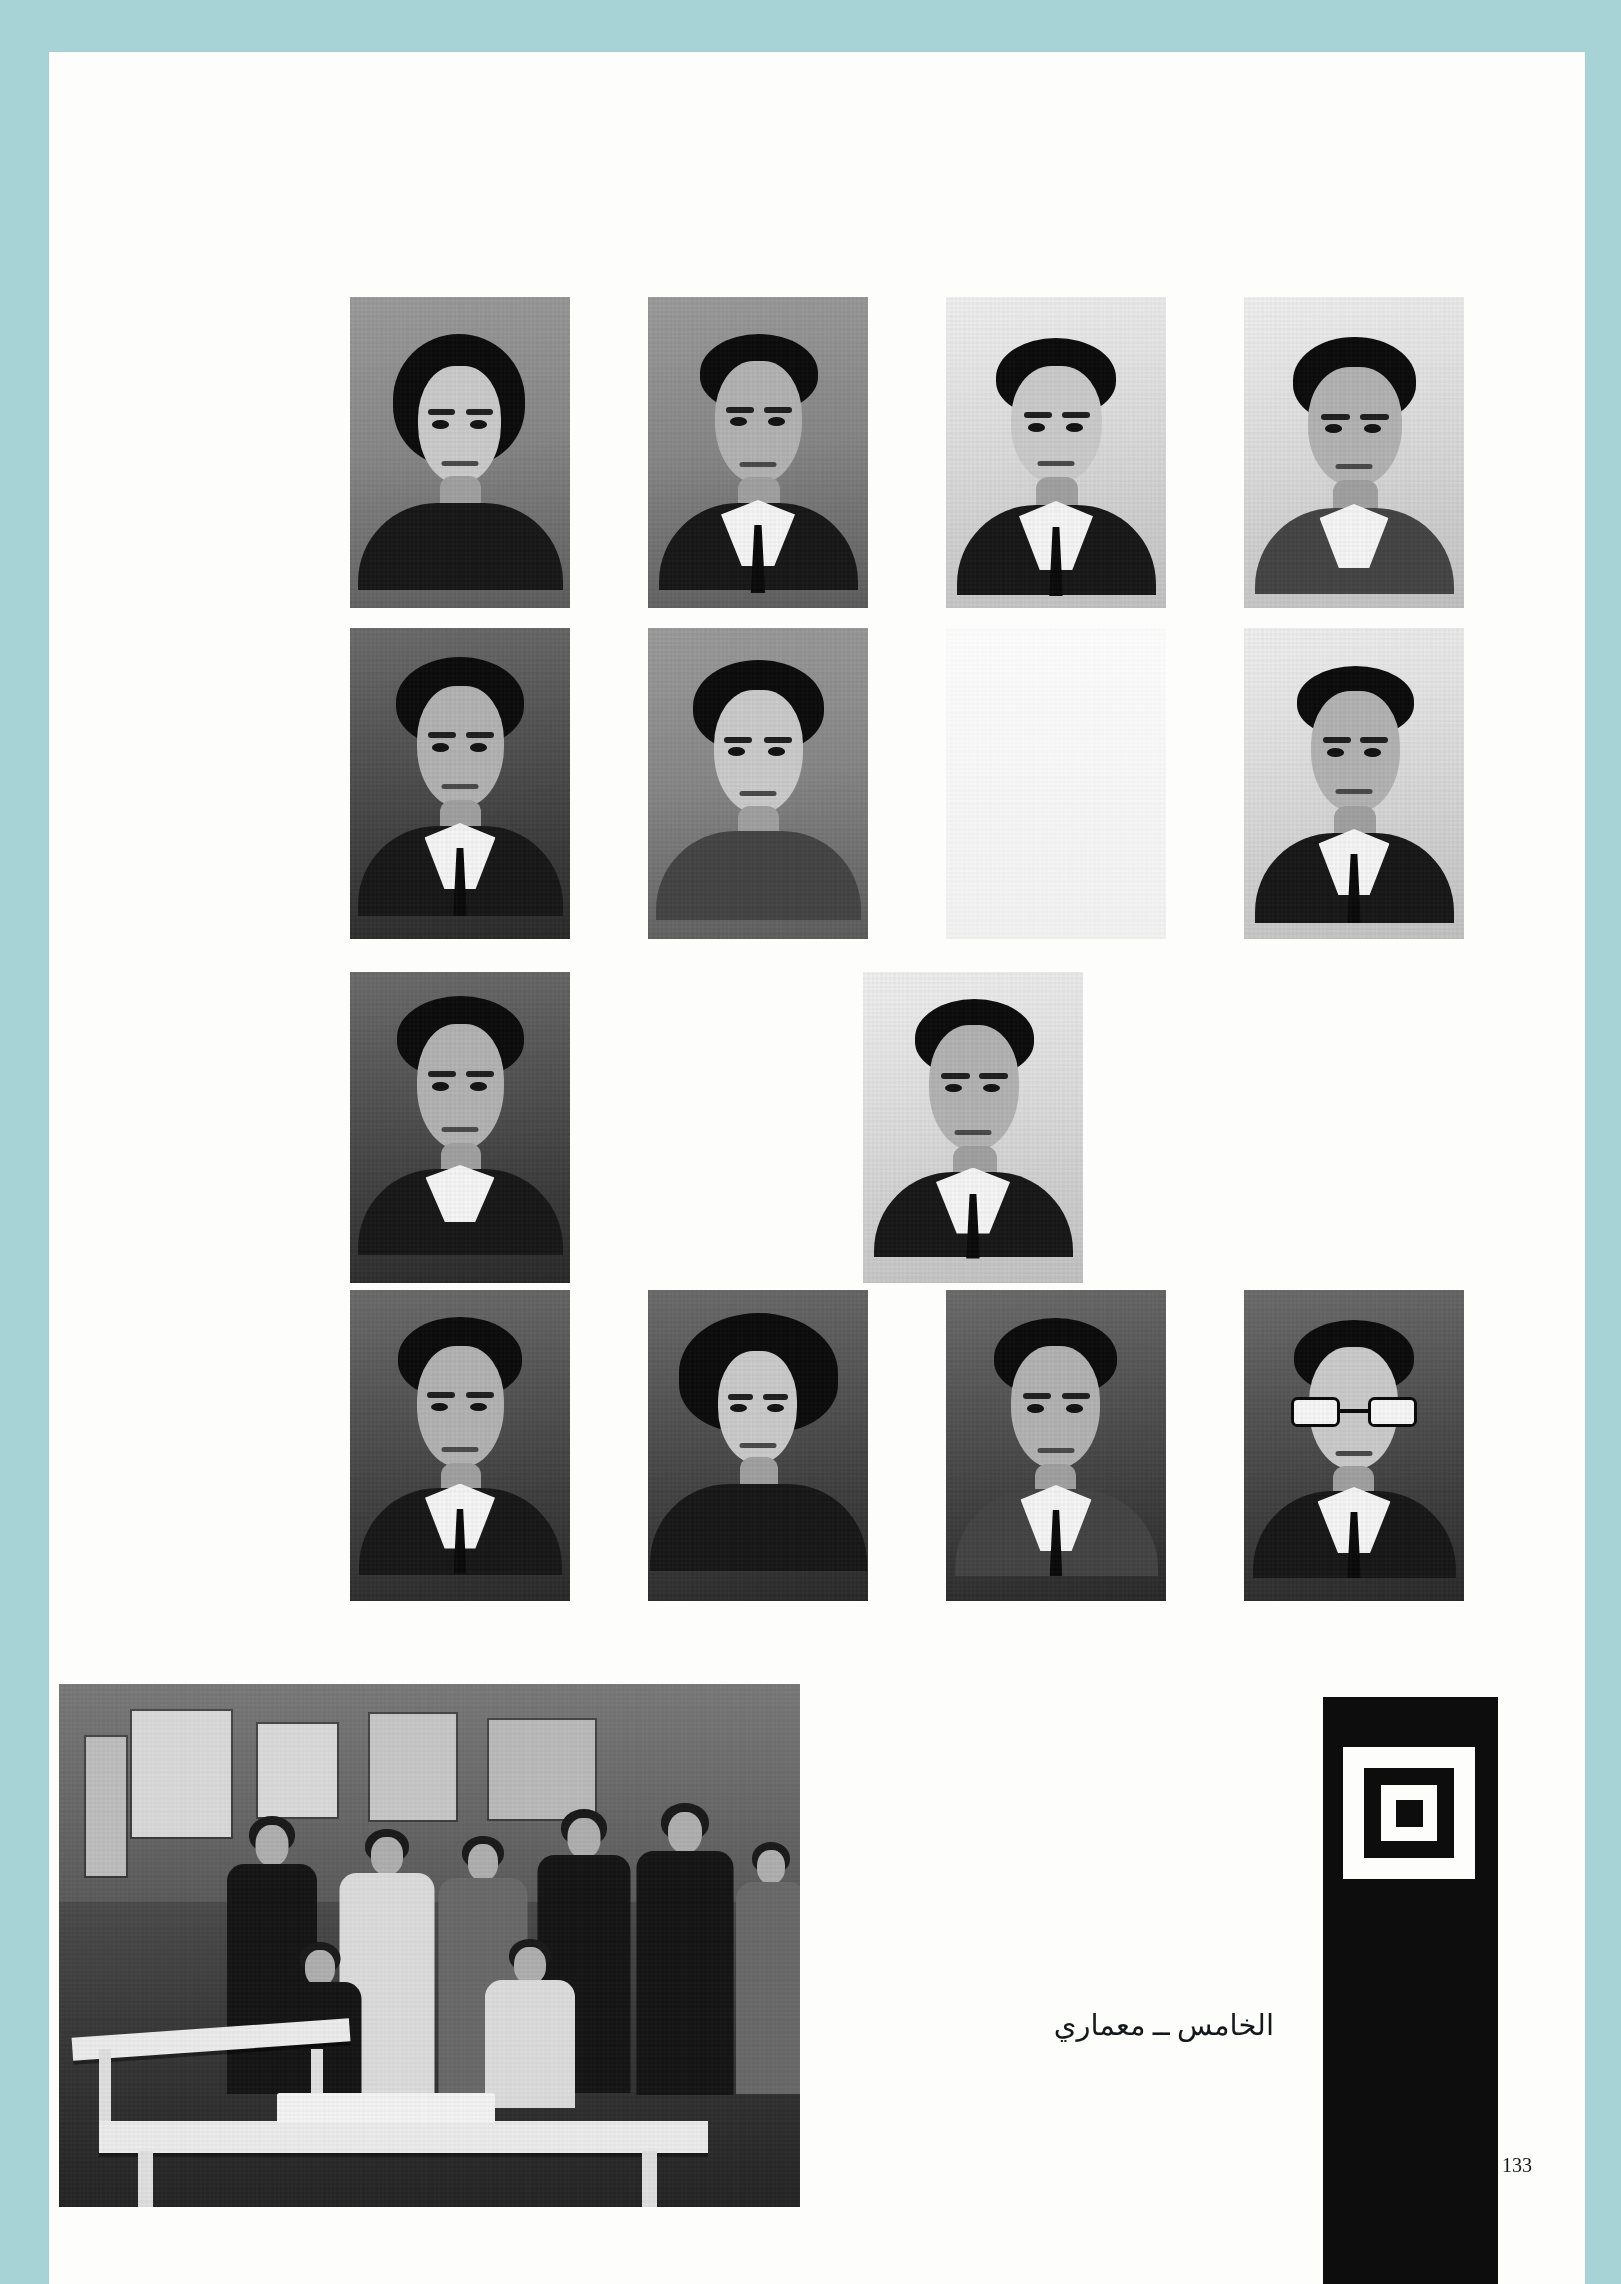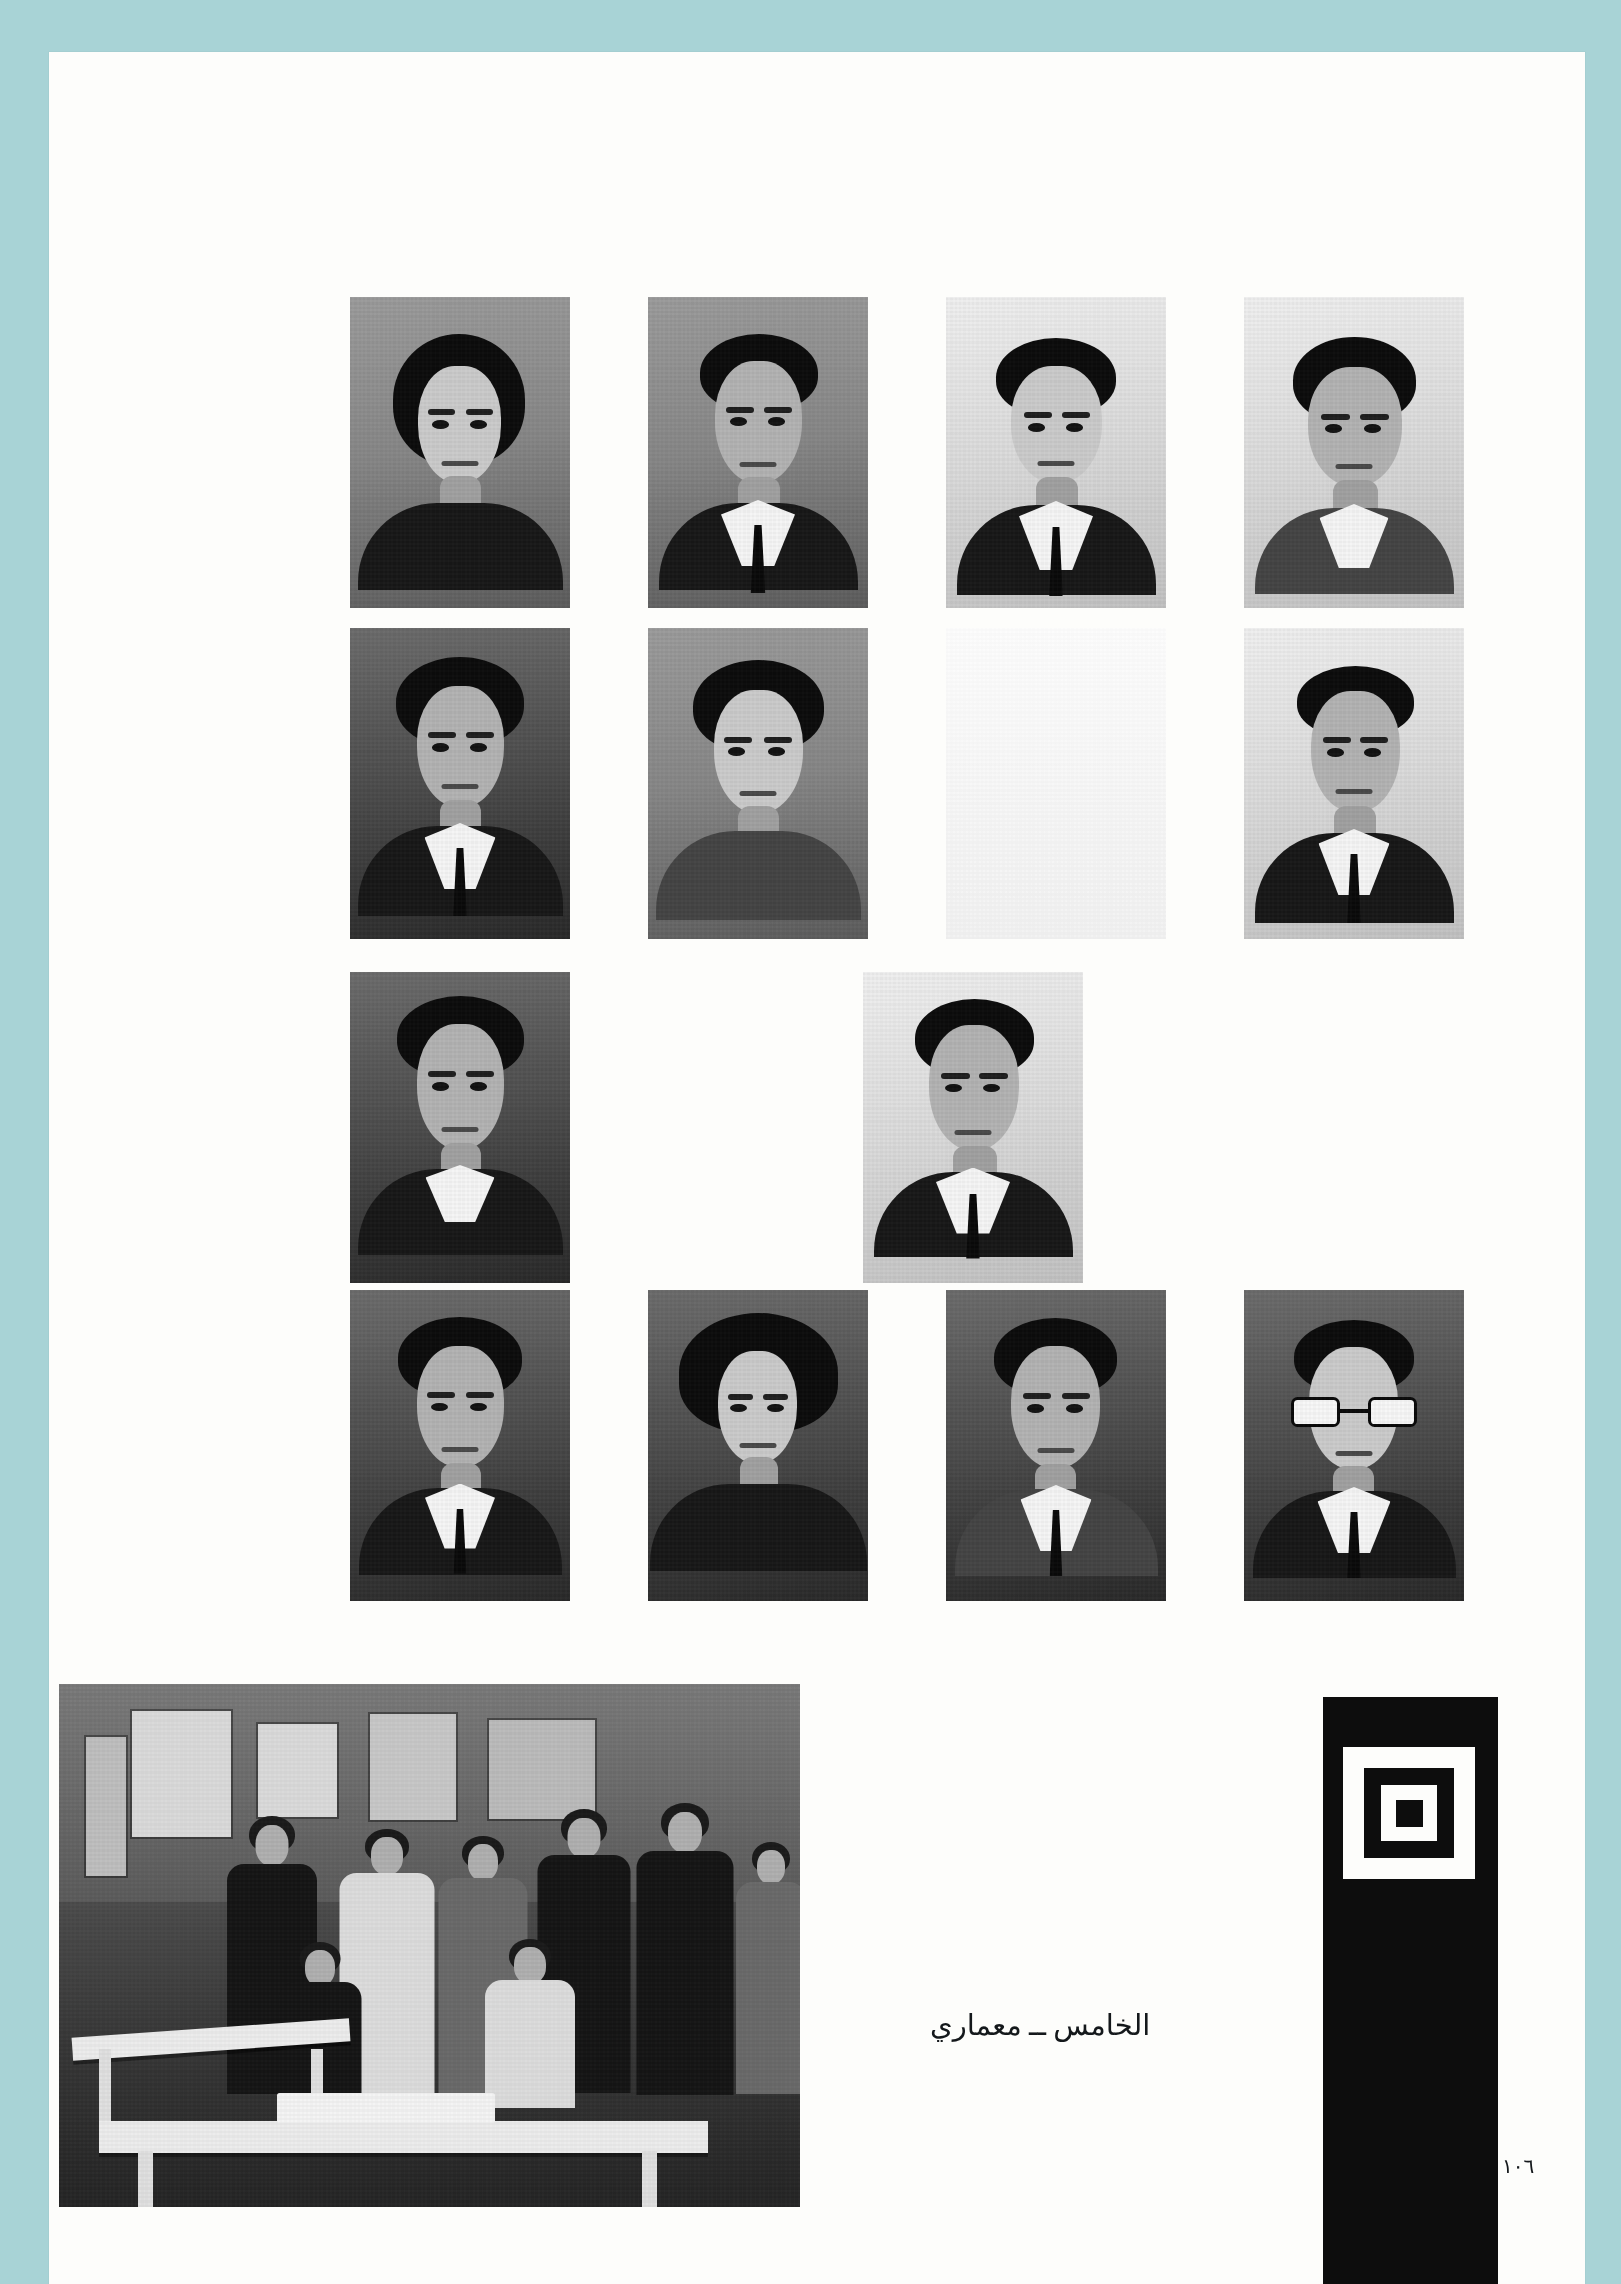--- a/index.html
+++ b/index.html
@@ -267,21 +267,21 @@
     left: 53px; top: 53px;
     width: 26.5px; height: 26.5px;
     background: #0d0d0d;
   }
 
   .section-caption {
     position: absolute;
     left: 881px;
     top: 1956px;
     width: 344px;
-    text-align: left;
+    text-align: right;
     font-size: 29px;
     color: #14181b;
     letter-spacing: 0.7px;
     direction: rtl;
   }
   .page-number {
     position: absolute;
     left: 1453px;
     top: 2102px;
     font-size: 20px;
@@ -631,16 +631,16 @@
   </div>
 
   <div class="black-bar"></div>
   <div class="square-logo">
     <div class="inner-black"></div>
     <div class="inner-white"></div>
     <div class="inner-core"></div>
   </div>
 
   <div class="section-caption">الخامس ــ معماري</div>
-  <div class="page-number">١٠٦</div>
+  <div class="page-number">133</div>
 
 </div>
 
 
 </body></html>

